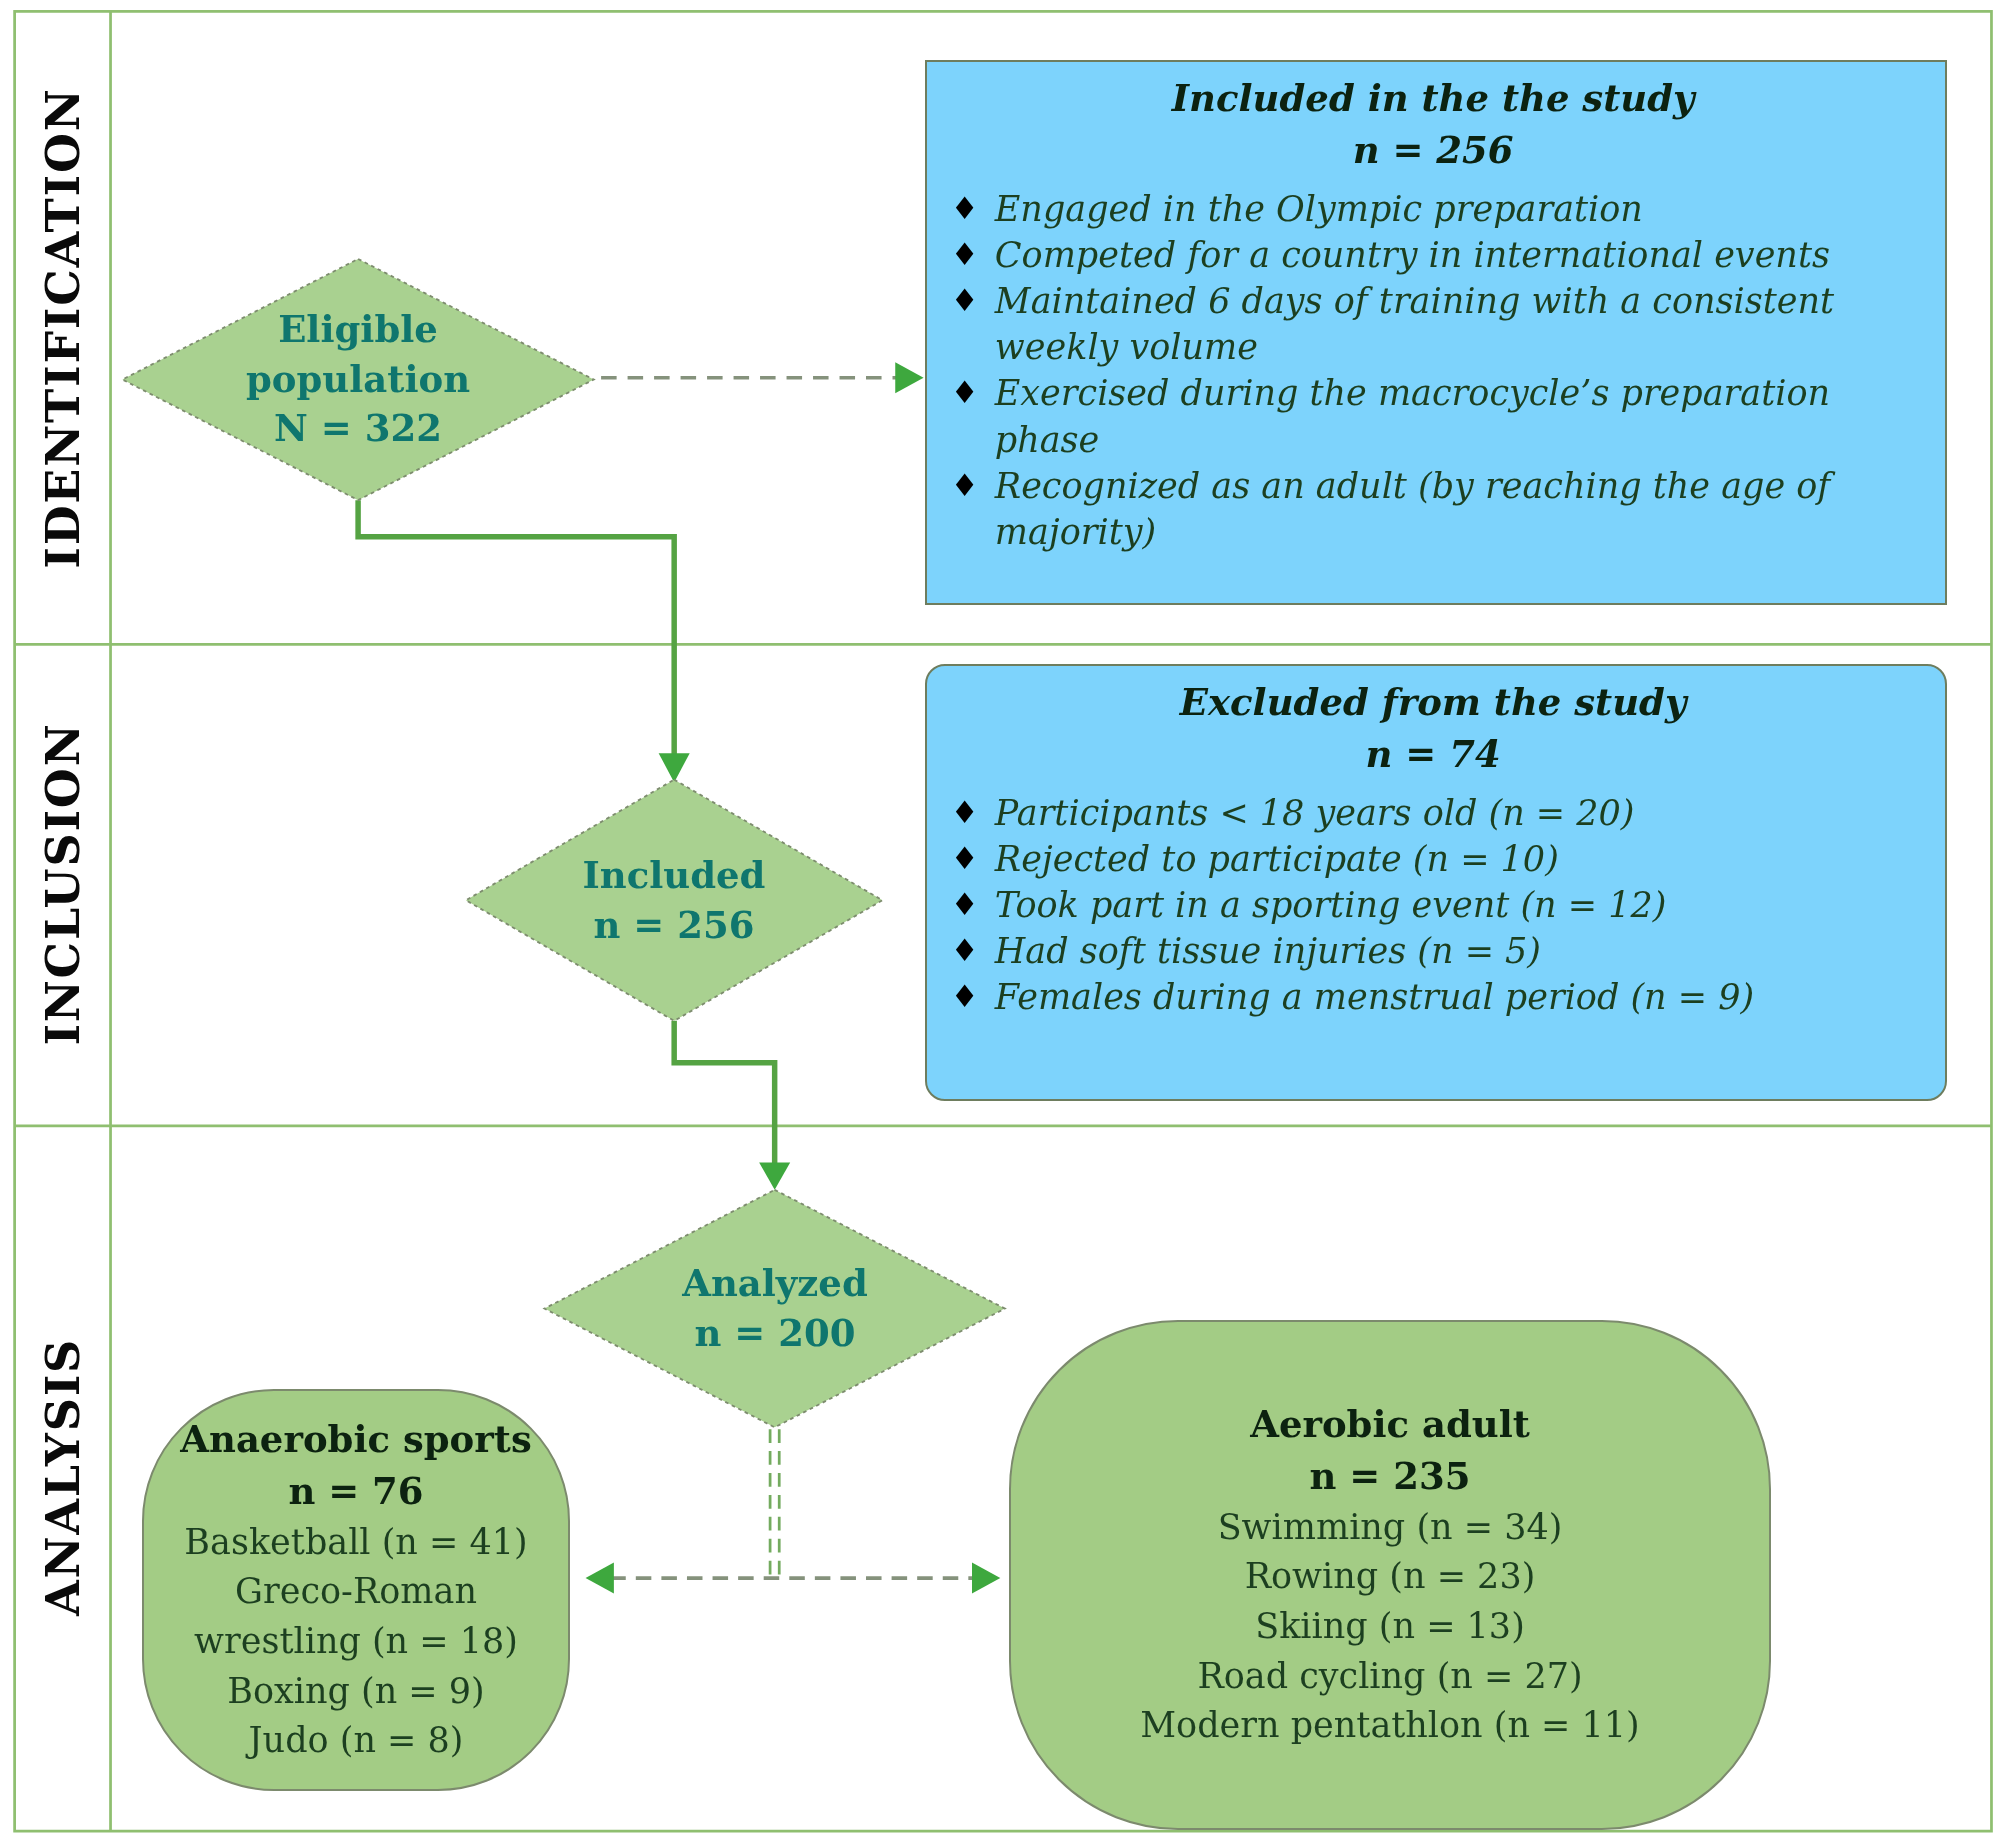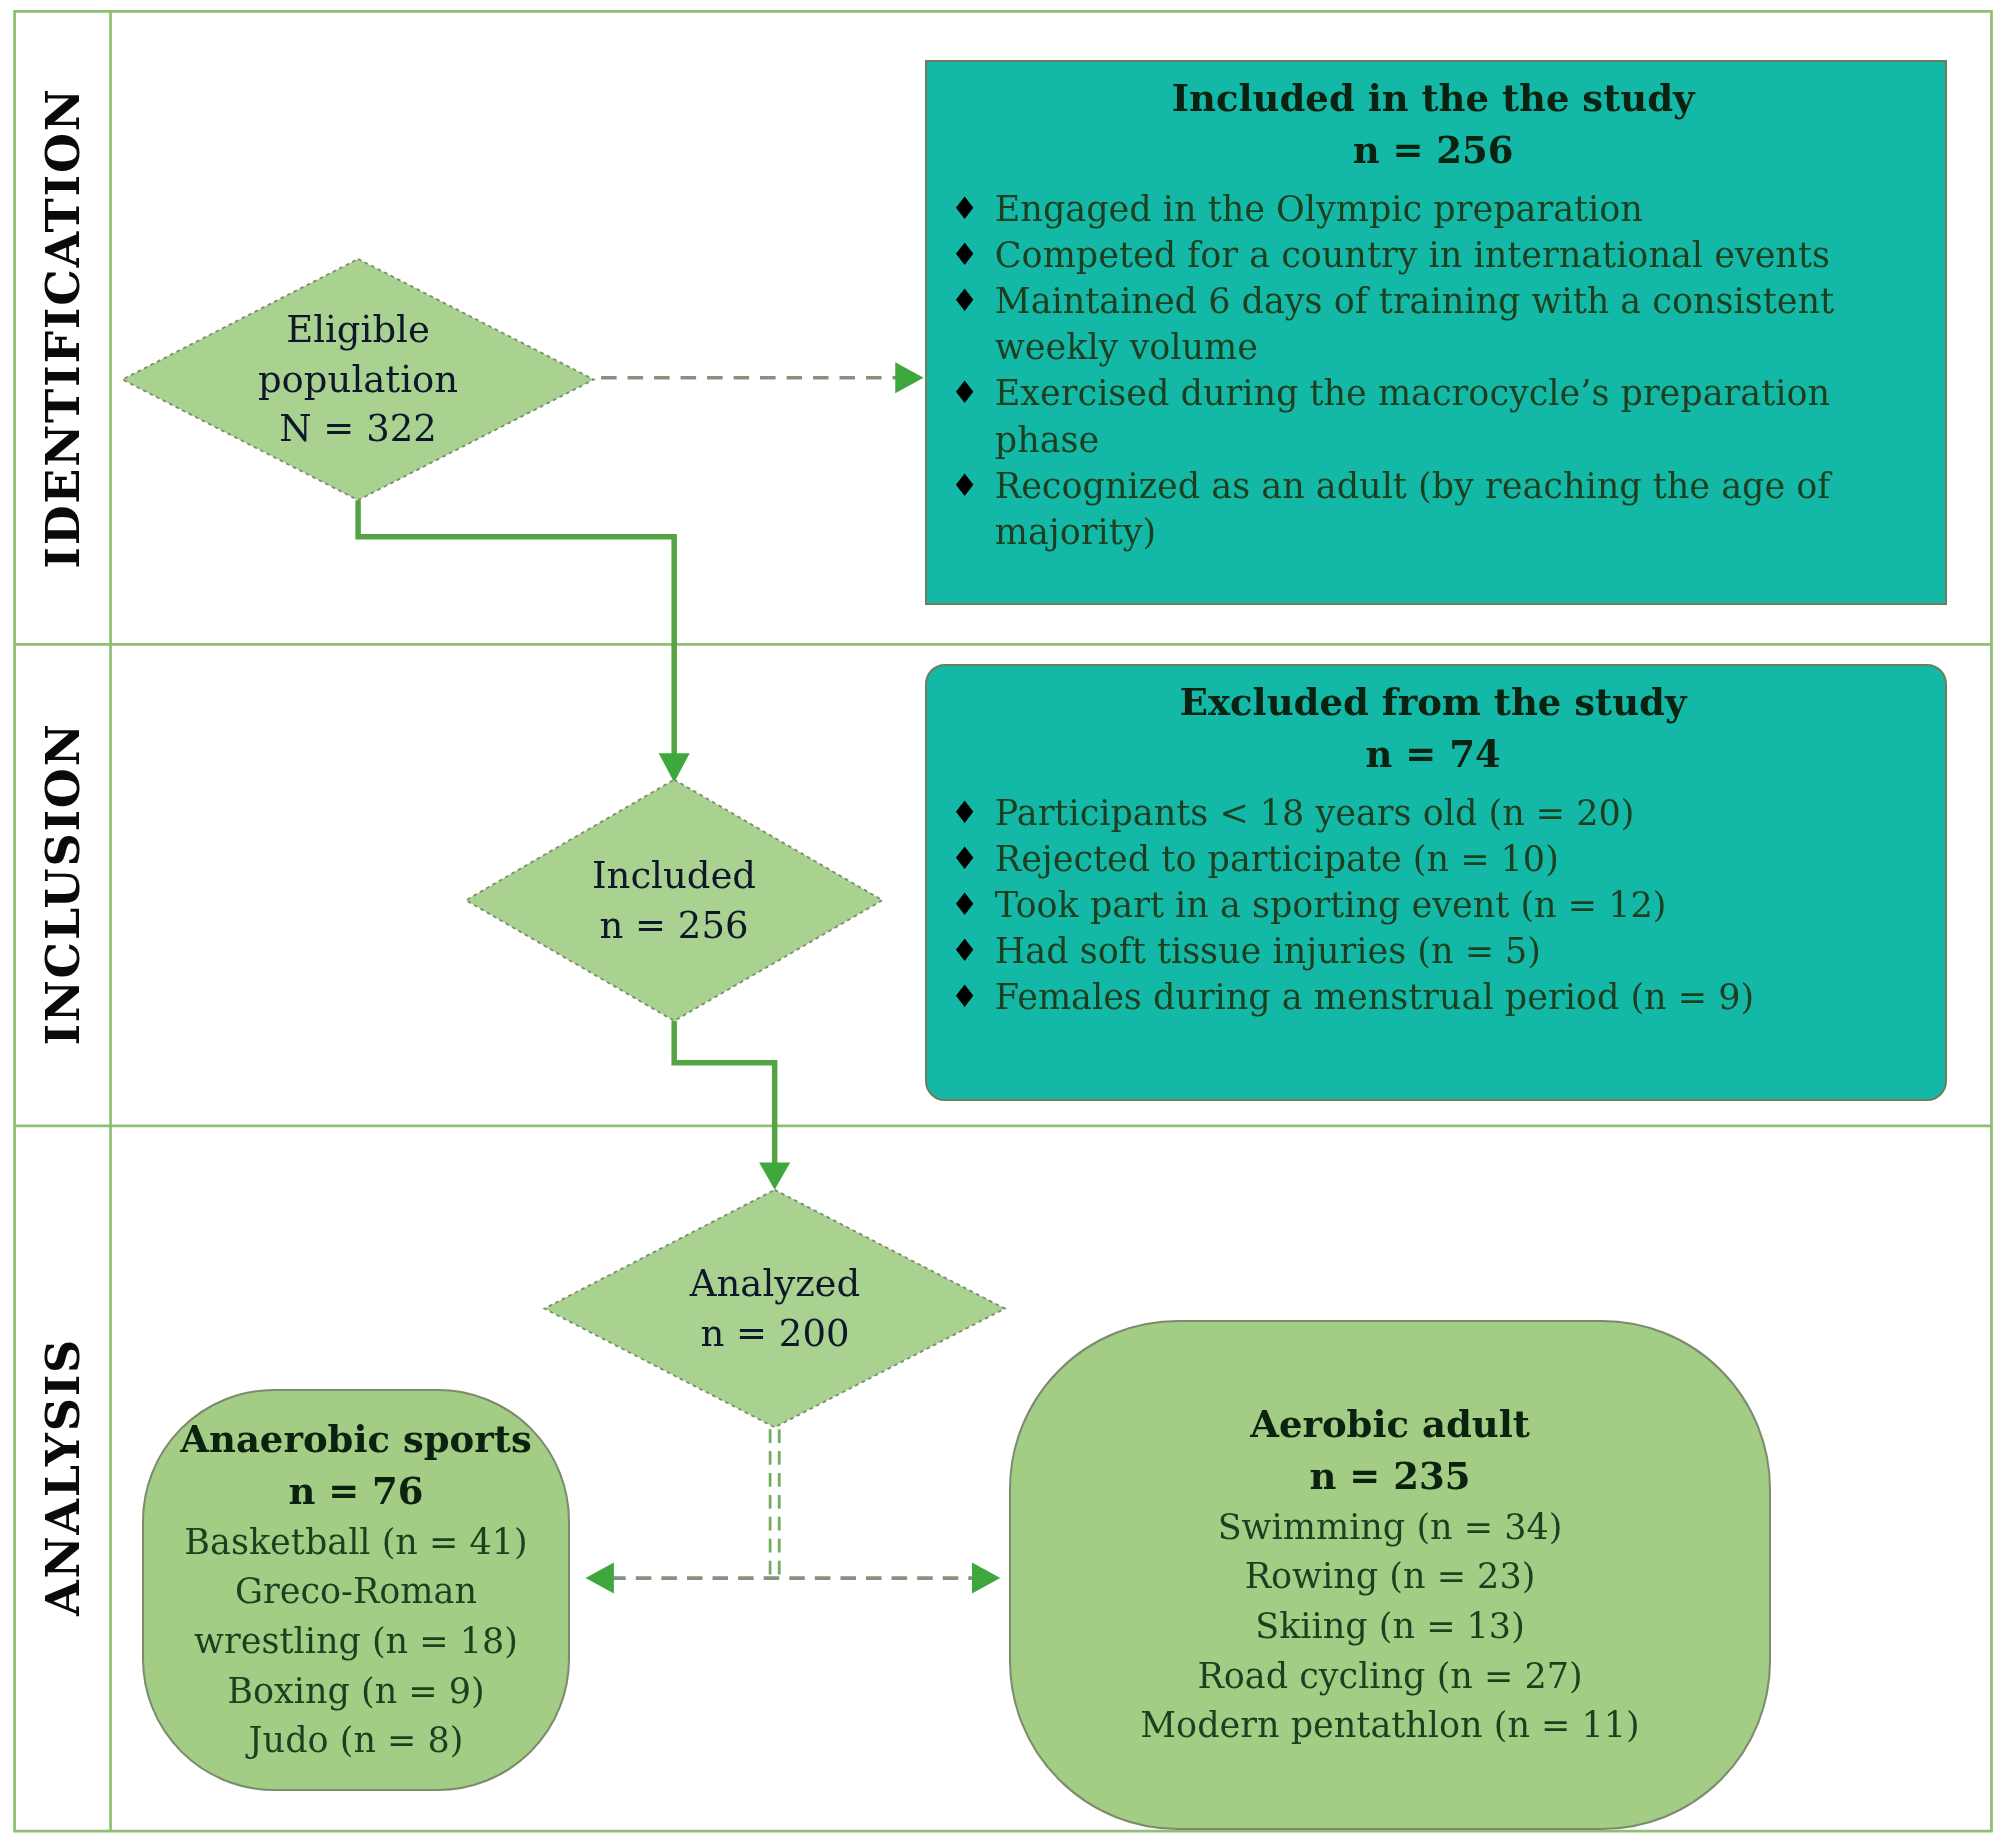--- a/index.html
+++ b/index.html
@@ -17,23 +17,23 @@
     position:absolute;width:567px;height:58px;
     display:flex;align-items:center;justify-content:center;
     transform:rotate(-90deg);
     font-size:46px;font-weight:bold;letter-spacing:1.8px;color:#0a0a0a;
     white-space:nowrap;
   }
 
   
   .rect-box{
     position:absolute;box-sizing:border-box;
-    background:#14b8a6;border:2.7px solid #6e7d5e;
+    background:#7dd3fc;border:2.7px solid #6e7d5e;
     padding:11px 24px 9.1px 18.3px;
-    color:#1c3f20;font-size:35px;line-height:1.32;
+    color:#1c3f20;font-size:35px;line-height:1.32;font-style:italic;
   }
   .box-title{text-align:center;font-weight:bold;color:#0c2210;font-size:37px;line-height:1.4;}
   .box-count{text-align:center;font-weight:bold;color:#0c2210;font-size:37px;line-height:1.4;margin-bottom:9.1px;}
   .bullet-row{display:flex;align-items:flex-start;}
   .bullet-marker{flex:0 0 44px;text-align:left;color:#000000;font-size:31px;line-height:1.48;padding-left:5.5px;}
   .bullet-text{flex:1;}
 
   
   .round-box{
     position:absolute;box-sizing:border-box;
@@ -42,21 +42,21 @@
     color:#1c3f20;font-size:35px;line-height:1.42;text-align:center;
     padding:9.1px 27.4px;
   }
   .round-box .box-title{margin-bottom:0;}
   .round-box .box-count{margin-bottom:0;}
 
   
   .diamond-label{
     position:absolute;display:flex;flex-direction:column;
     align-items:center;justify-content:center;
-    font-weight:normal;color:#0f172a;font-size:37px;line-height:1.35;
+    font-weight:bold;color:#0f766e;font-size:37px;line-height:1.35;
     text-align:center;pointer-events:none;
   }
 </style>
 </head>
 <body>
 
 <div id="canvas">
 
   <svg id="lines-layer" viewBox="0 0 2197 2022" xmlns="http://www.w3.org/2000/svg">
 

